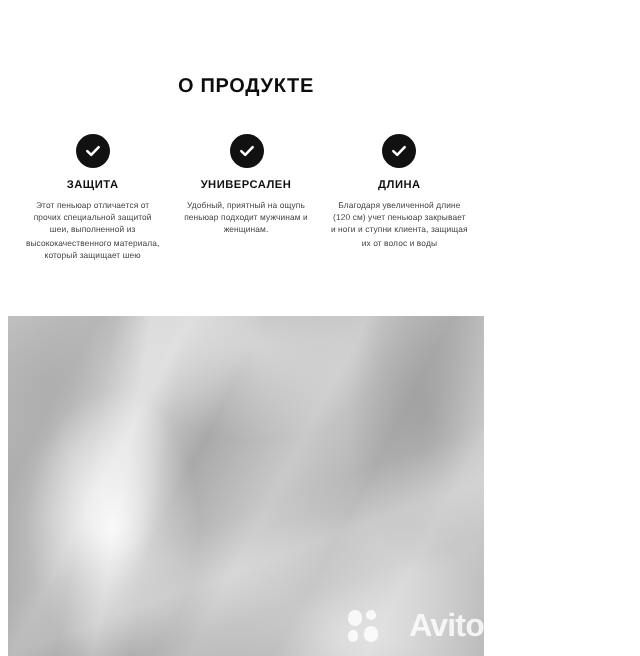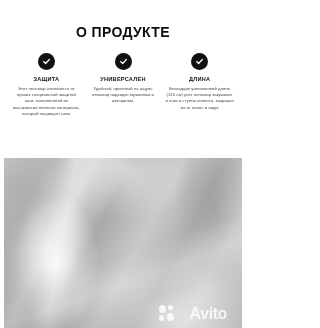--- a/index.html
+++ b/index.html
@@ -21,26 +21,26 @@
     position: relative;
     background: #ffffff;
   }
 
   
   .about-section {
     padding-top: 21px;
   }
   .section-title {
     text-align: center;
-    font-size: 14px;
+    font-size: 10px;
     font-weight: bold;
     letter-spacing: 0.35px;
     color: #0d0d0d;
     line-height: 14px;
-    margin: 4px;
+    margin: 16px;
   }
 
   
   .features {
     display: flex;
     justify-content: space-between;
     align-items: flex-start;
     padding: 0 8px;
     margin-top: 14px;
     box-sizing: border-box;
@@ -110,21 +110,21 @@
     background:
       linear-gradient(100deg, rgba(255,255,255,0) 20%, rgba(255,255,255,0.30) 27%, rgba(255,255,255,0) 34%),
       linear-gradient(72deg, rgba(90,90,90,0.18) 0%, rgba(90,90,90,0) 22%),
       linear-gradient(160deg, rgba(255,255,255,0) 55%, rgba(255,255,255,0.22) 66%, rgba(255,255,255,0) 76%),
       linear-gradient(20deg, rgba(110,110,110,0.20) 0%, rgba(110,110,110,0) 30%);
   }
 
   
   .watermark {
     position: absolute;
-    right: 15px;
+    right: 0;
     bottom: 6px;
     display: flex;
     align-items: center;
     gap: 14px;
     opacity: 0.82;
   }
   .wm-mark {
     position: relative;
     width: 17px;
     height: 17px;

